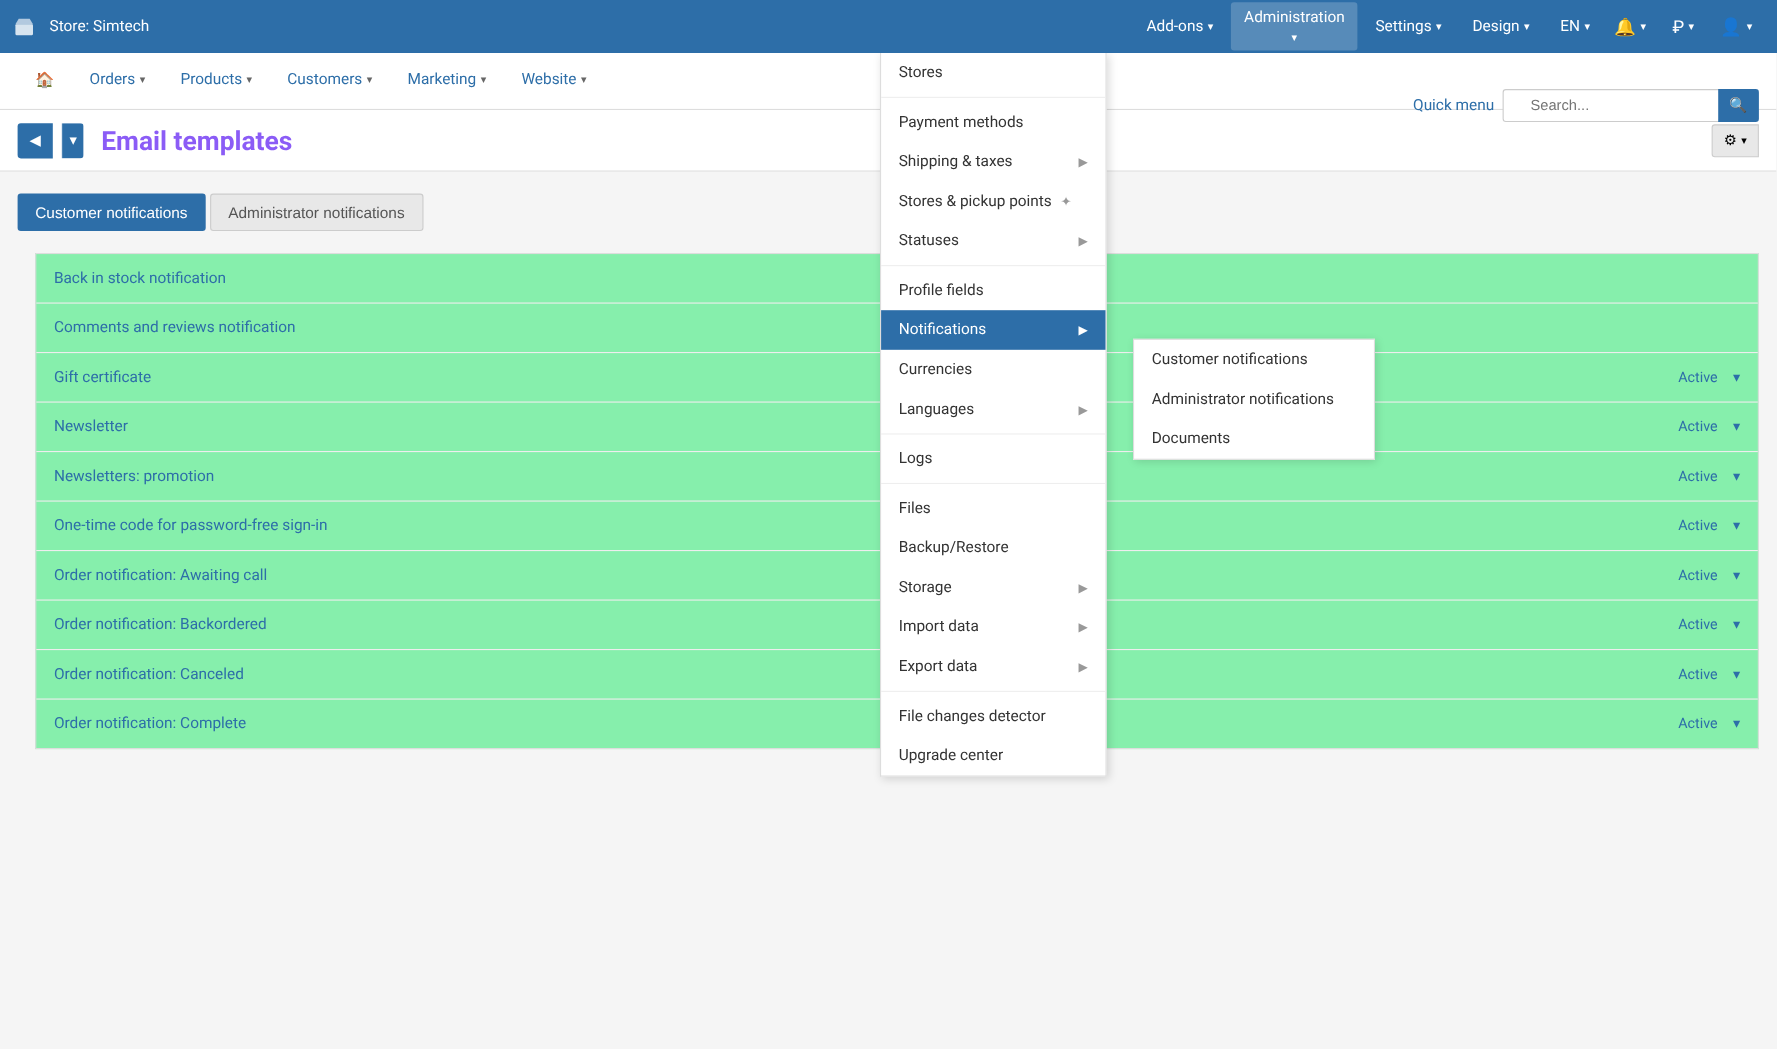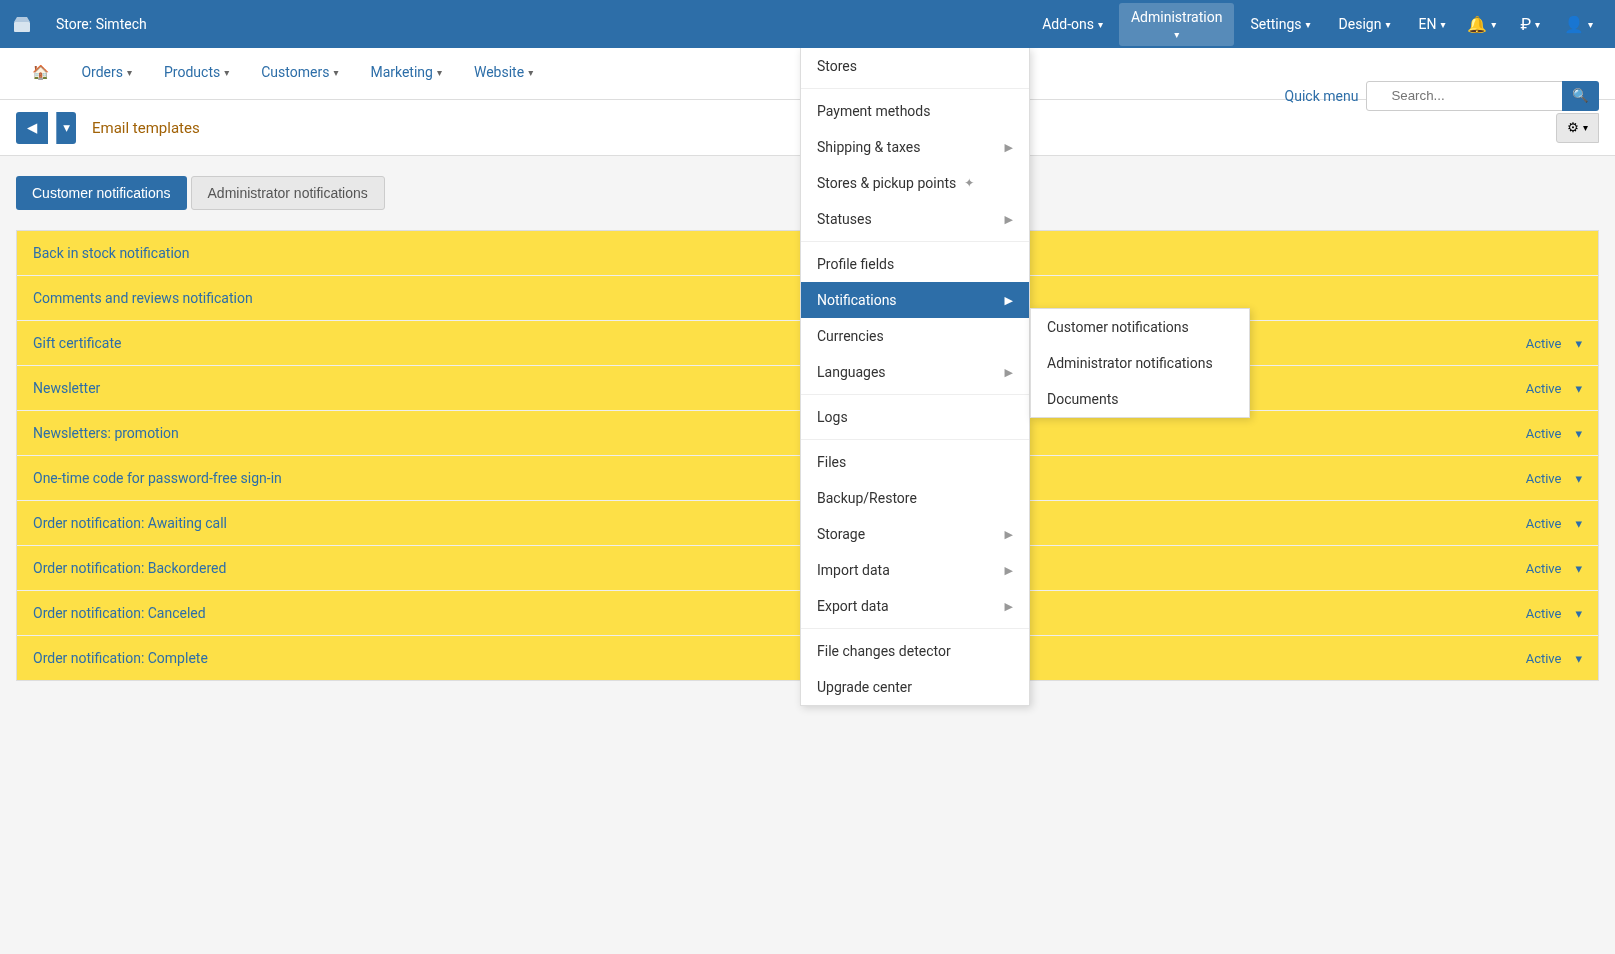--- a/index.html
+++ b/index.html
@@ -12,21 +12,21 @@
       display: flex;
       align-items: center;
       height: 48px;
       padding: 0 12px;
       position: relative;
       z-index: 1000;
     }
     .top-nav .store-name {
       display: flex;
       align-items: center;
-      gap: 24px;
+      gap: 13px;
       color: white;
       font-size: 14px;
       margin-right: 20px;
     }
     .store-icon {
       width: 20px;
       height: 20px;
       opacity: 0.9;
     }
     .top-nav-spacer { flex: 1; }
@@ -145,23 +145,23 @@
       border-radius: 0 3px 3px 0;
       height: 32px;
       width: 20px;
       cursor: pointer;
       display: flex;
       align-items: center;
       justify-content: center;
       border-left: 1px solid rgba(255,255,255,0.3);
     }
     .page-title {
-      font-size: 15px;
-      color: #a16207;
-      font-weight: 400;
+      font-size: 24px;
+      color: #8b5cf6;
+      font-weight: 700;
       margin-left: 8px;
       flex: 1;
     }
     .gear-btn {
       background: #e8e8e8;
       border: 1px solid #ccc;
       border-radius: 3px 0 0 3px;
       height: 30px;
       padding: 0 10px;
       cursor: pointer;
@@ -191,22 +191,23 @@
     .tab-btn-inactive {
       background: #e8e8e8;
       color: #555;
       border: 1px solid #ccc;
       border-radius: 3px;
       padding: 8px 16px;
       cursor: pointer;
       font-size: 14px;
     }
     .table-container {
-      background: #fde047;
+      background: #86efac;
       border: 1px solid #ddd;
+      margin-left: 16px;
     }
     .table-row {
       display: flex;
       align-items: center;
       border-bottom: 1px solid #eee;
       padding: 14px 16px;
     }
     .table-row:last-child { border-bottom: none; }
     .table-row-link {
       color: #2d6ea8;
@@ -223,21 +224,21 @@
       gap: 14px;
     }
     .admin-dropdown {
       position: fixed;
       top: 48px;
       left: 800px;
       background: white;
       border: 1px solid #ddd;
       border-top: none;
       box-shadow: 2px 2px 8px rgba(0,0,0,0.15);
-      width: 230px;
+      width: 206px;
       z-index: 600;
     }
     .admin-dropdown-item {
       padding: 10px 16px;
       cursor: pointer;
       display: flex;
       align-items: center;
       justify-content: space-between;
       color: #333;
       font-size: 14px;

